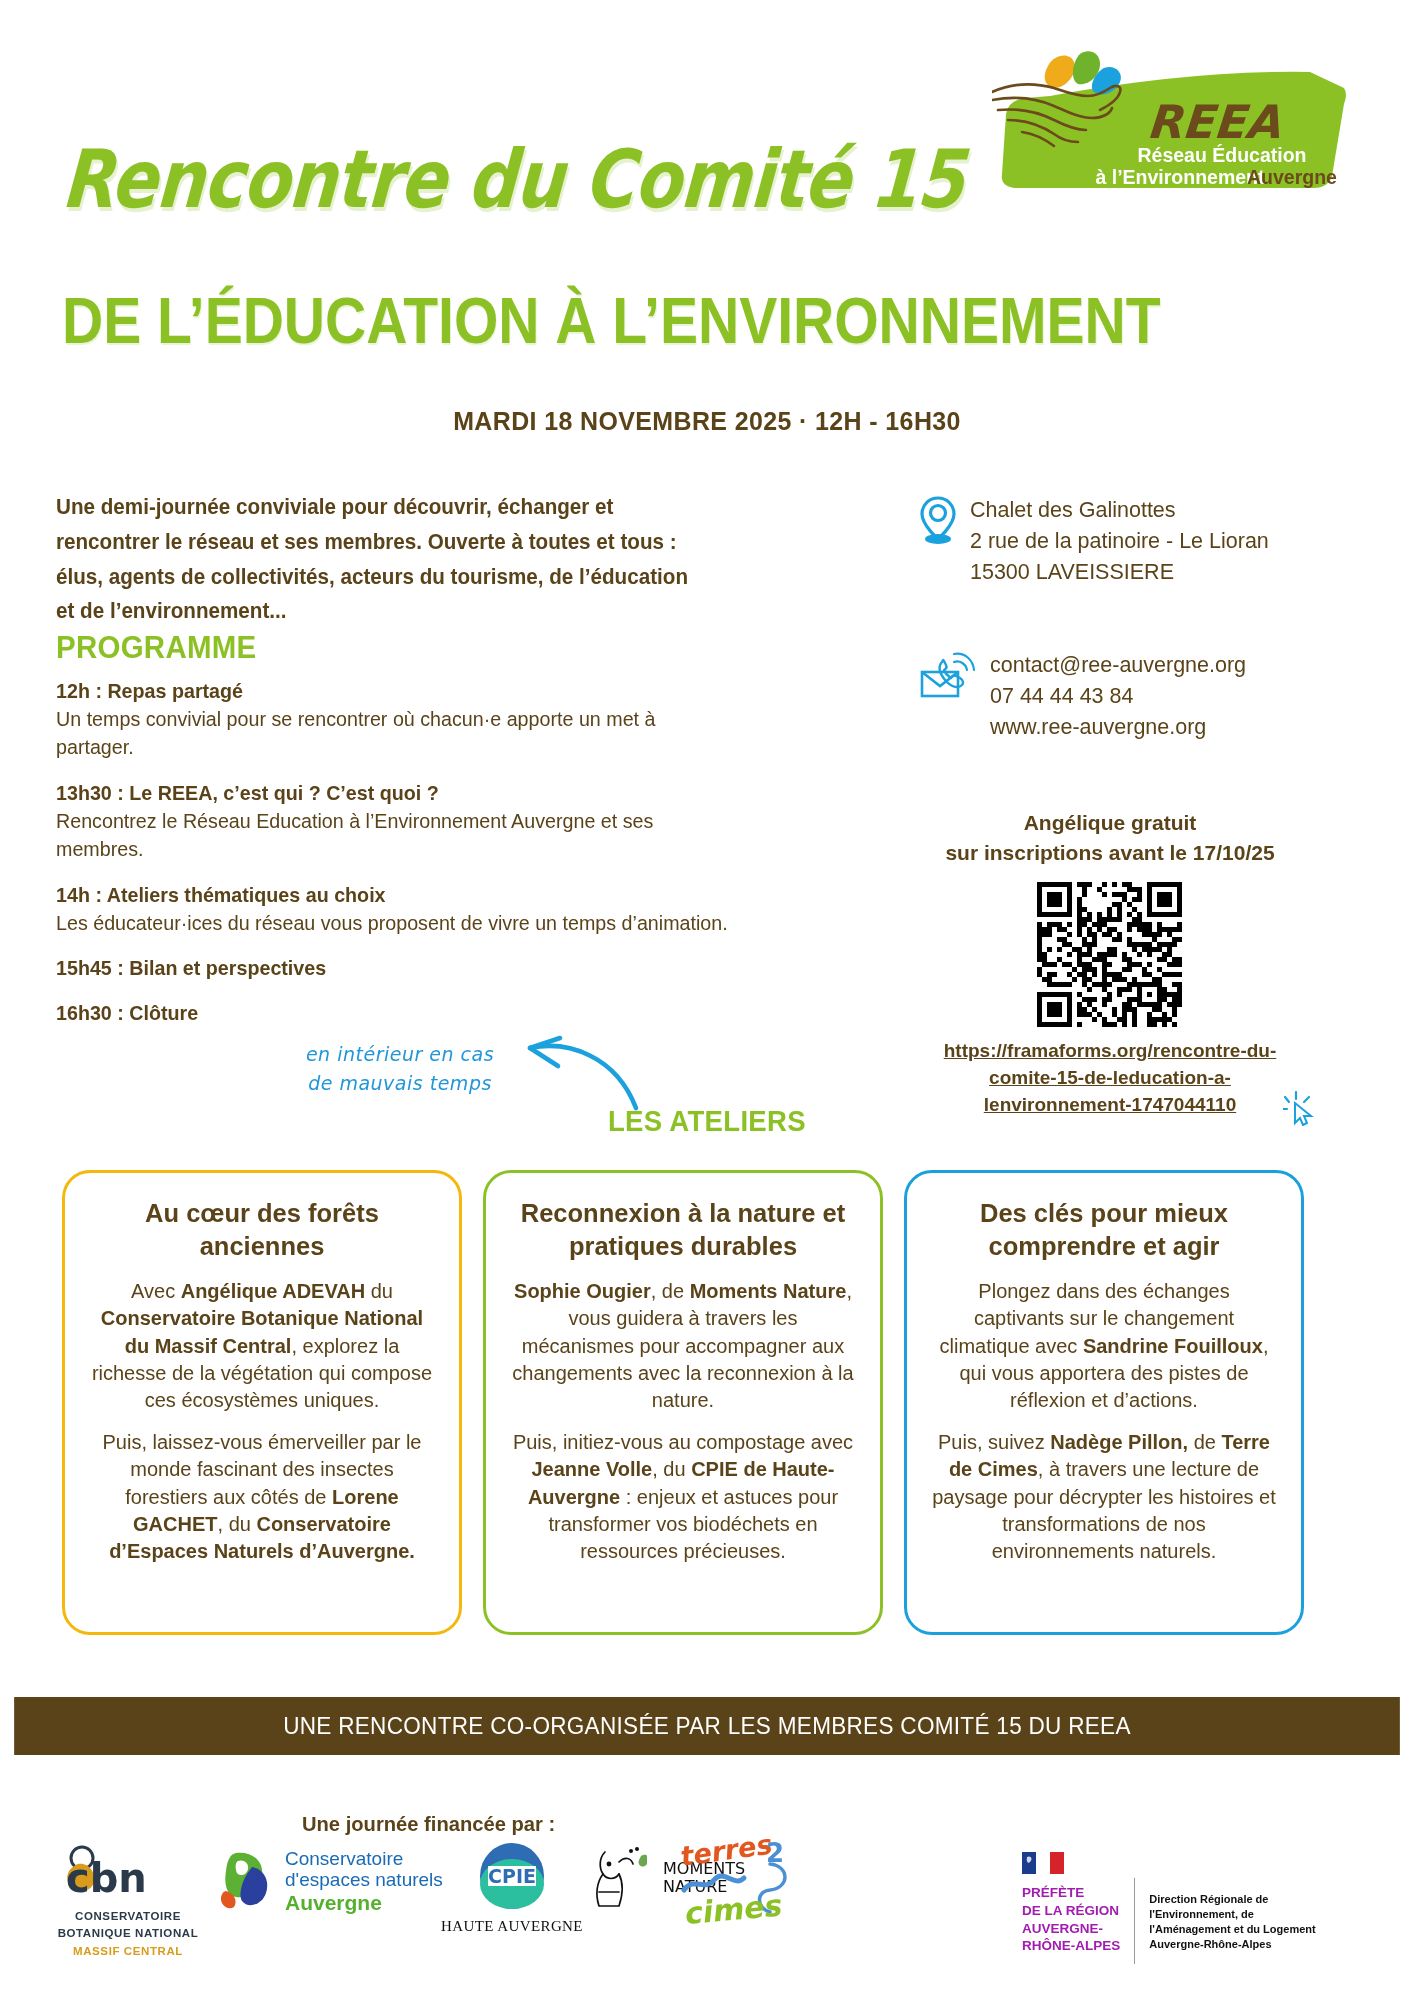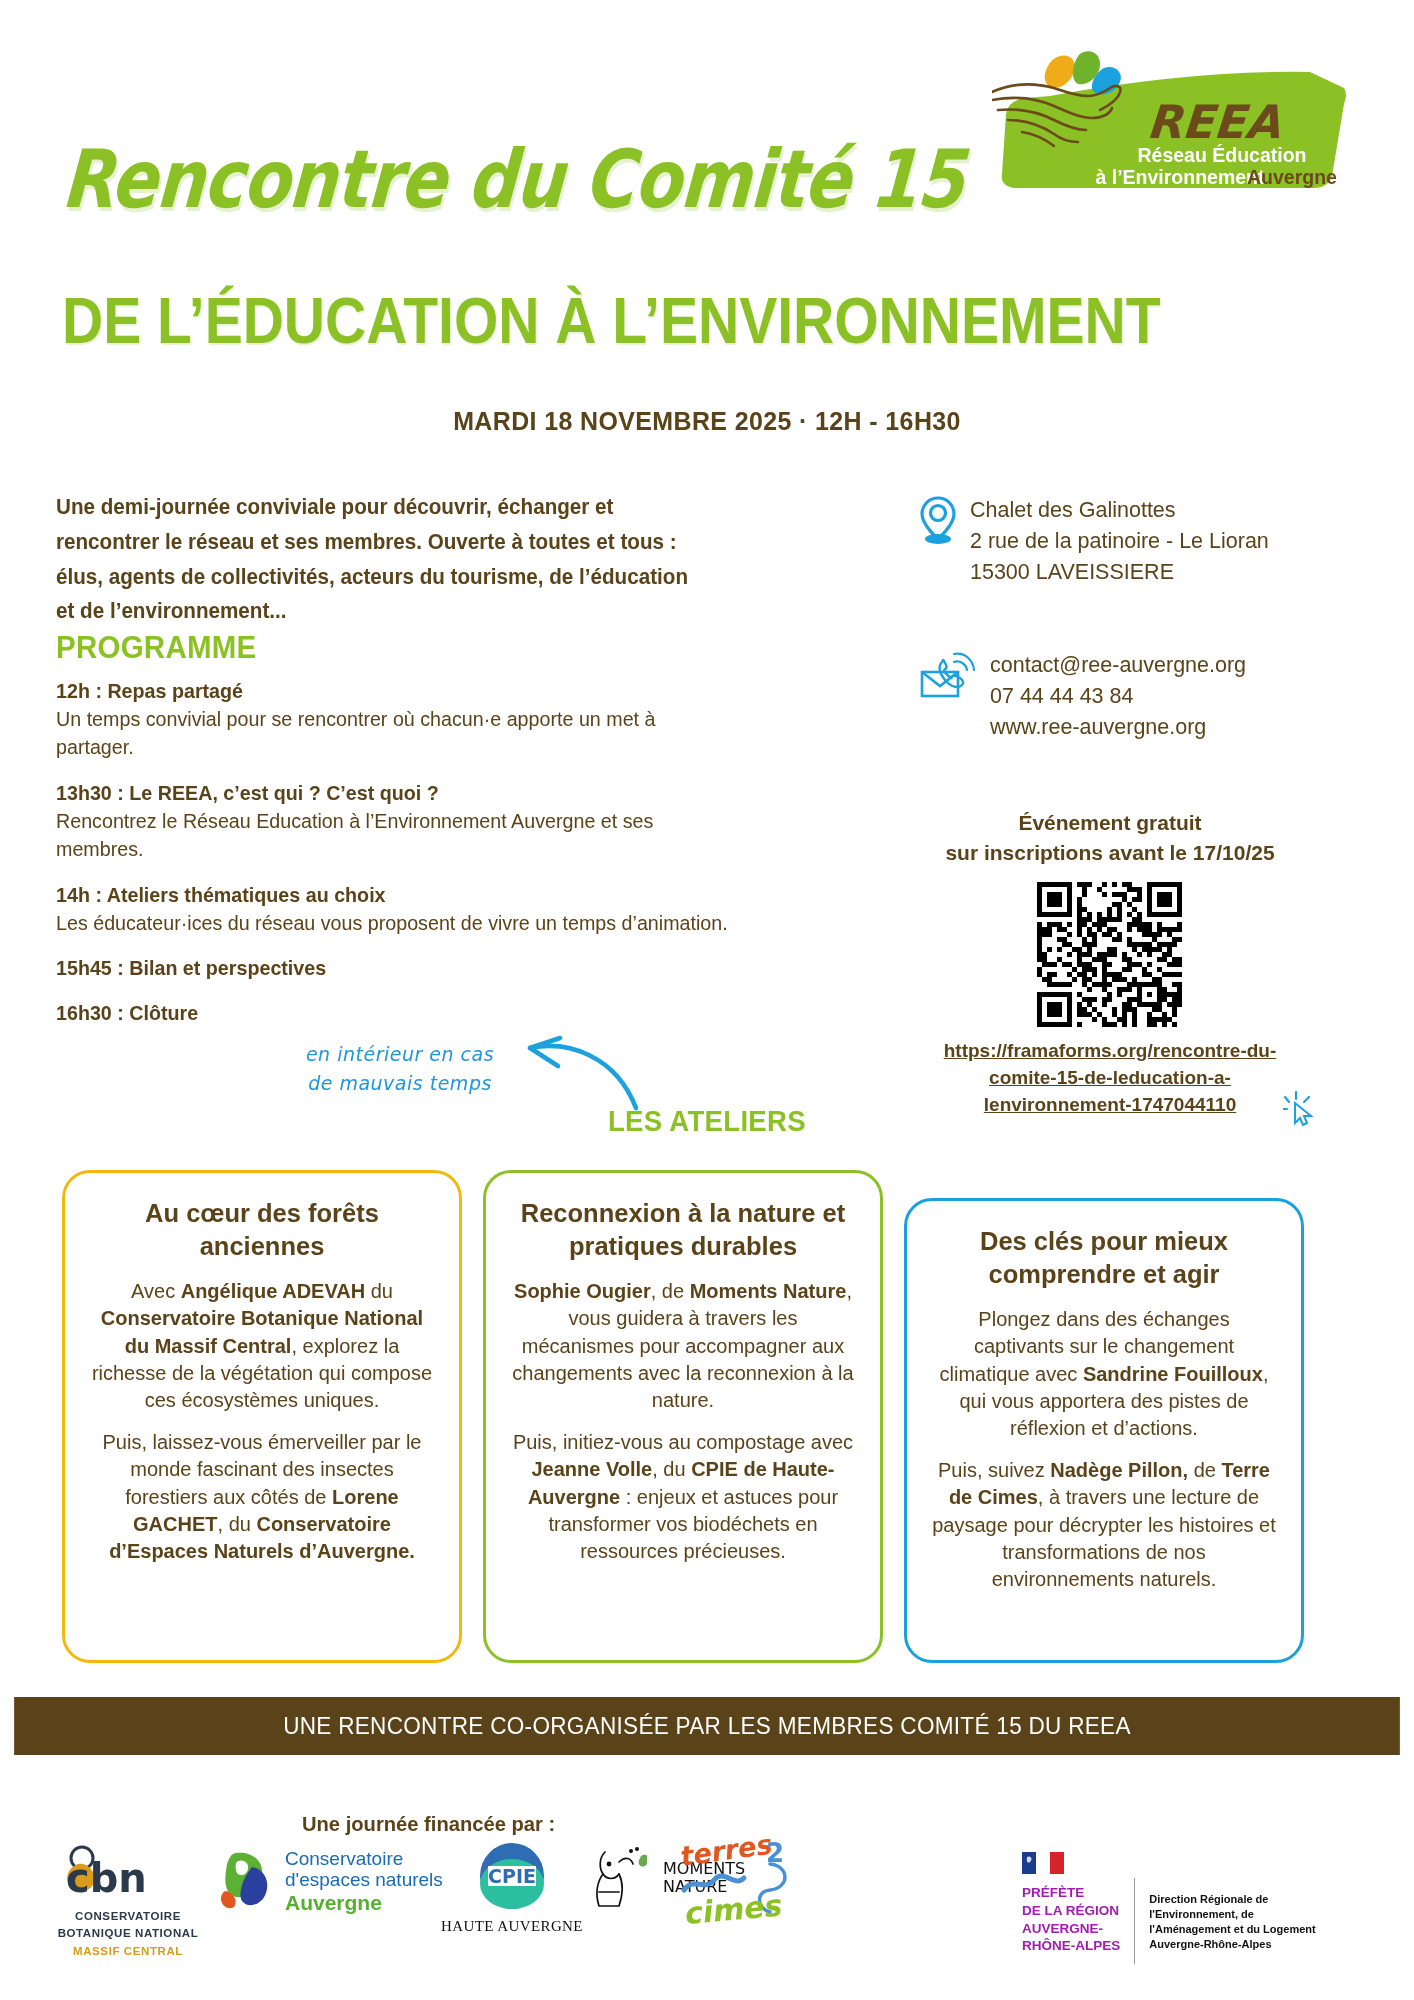--- a/index.html
+++ b/index.html
@@ -236,21 +236,21 @@
       </svg>
     </span>
     <div class="contact-lines">
       <div>contact@ree-auvergne.org</div>
       <div>07 44 44 43 84</div>
       <div>www.ree-auvergne.org</div>
     </div>
   </div>
 
   <div class="free-note">
-    <div>Événement gratuit</div>
+    <div>Angélique gratuit</div>
     <div>sur inscriptions avant le 17/10/25</div>
   </div>
 
   <div class="qr-wrap">
     <svg id="qr-svg" viewBox="0 0 29 29" width="145" height="145" shape-rendering="crispEdges">
         <rect width="29" height="29" fill="#ffffff"></rect>
         <rect x="0" y="0" width="1" height="1" fill="#000000"></rect>
         <rect x="1" y="0" width="1" height="1" fill="#000000"></rect>
         <rect x="2" y="0" width="1" height="1" fill="#000000"></rect>
         <rect x="3" y="0" width="1" height="1" fill="#000000"></rect>
@@ -708,21 +708,21 @@
       <div class="card " style="border-color: rgb(243, 184, 11);">
         <h3>Au cœur des forêts anciennes</h3>
         <p><span>Avec </span><b>Angélique ADEVAH</b><span> du </span><b>Conservatoire Botanique National du Massif Central</b><span>, explorez la richesse de la végétation qui compose ces écosystèmes uniques.</span></p>
         <p><span>Puis, laissez-vous émerveiller par le monde fascinant des insectes forestiers aux côtés de </span><b>Lorene GACHET</b><span>, du </span><b>Conservatoire d’Espaces Naturels d’Auvergne.</b></p>
       </div>
       <div class="card green" style="border-color: rgb(140, 193, 37);">
         <h3>Reconnexion à la nature et pratiques durables</h3>
         <p><b>Sophie Ougier</b><span>, de </span><b>Moments Nature</b><span>, vous guidera à travers les mécanismes pour accompagner aux changements avec la reconnexion à la nature.</span></p>
         <p><span>Puis, initiez-vous au compostage avec </span><b>Jeanne Volle</b><span>, du </span><b>CPIE de Haute-Auvergne</b><span> : enjeux et astuces pour transformer vos biodéchets en ressources précieuses.</span></p>
       </div>
-      <div class="card blue" style="border-color: rgb(25, 160, 221); margin-top: 28px;">
+      <div class="card blue" style="border-color: rgb(25, 160, 221);">
         <h3>Des clés pour mieux comprendre et agir</h3>
         <p><span>Plongez dans des échanges captivants sur le changement climatique avec </span><b>Sandrine Fouilloux</b><span>, qui vous apportera des pistes de réflexion et d’actions.</span></p>
         <p><span>Puis, suivez </span><b>Nadège Pillon,</b><span> de </span><b>Terre de Cimes</b><span>, à travers une lecture de paysage pour décrypter les histoires et transformations de nos environnements naturels.</span></p>
       </div>
     </div>
 
   <div class="banner">UNE RENCONTRE CO-ORGANISÉE PAR LES MEMBRES COMITÉ 15 DU REEA</div>
 
   <div class="footer">
 

